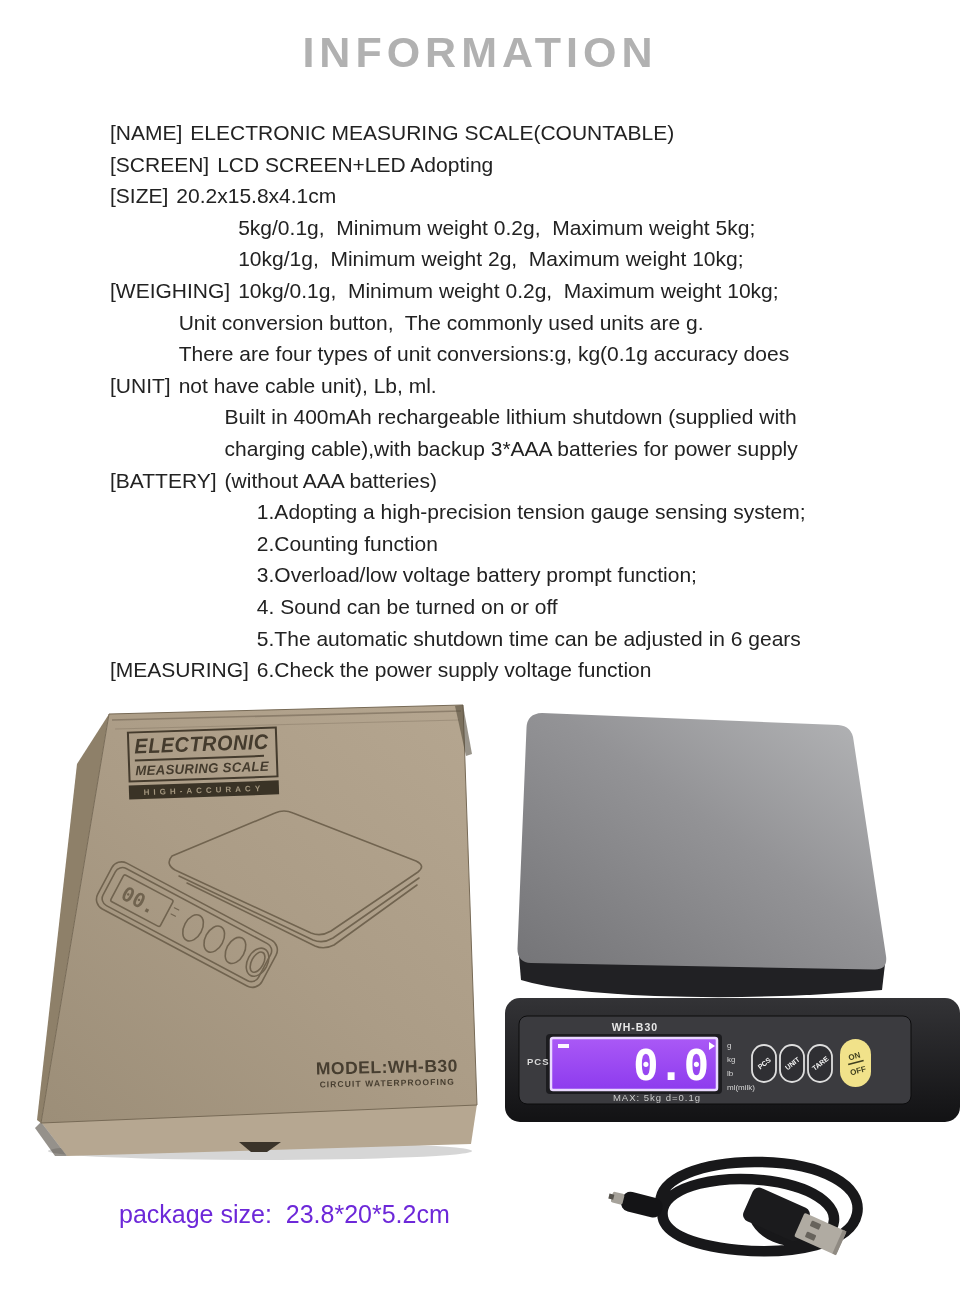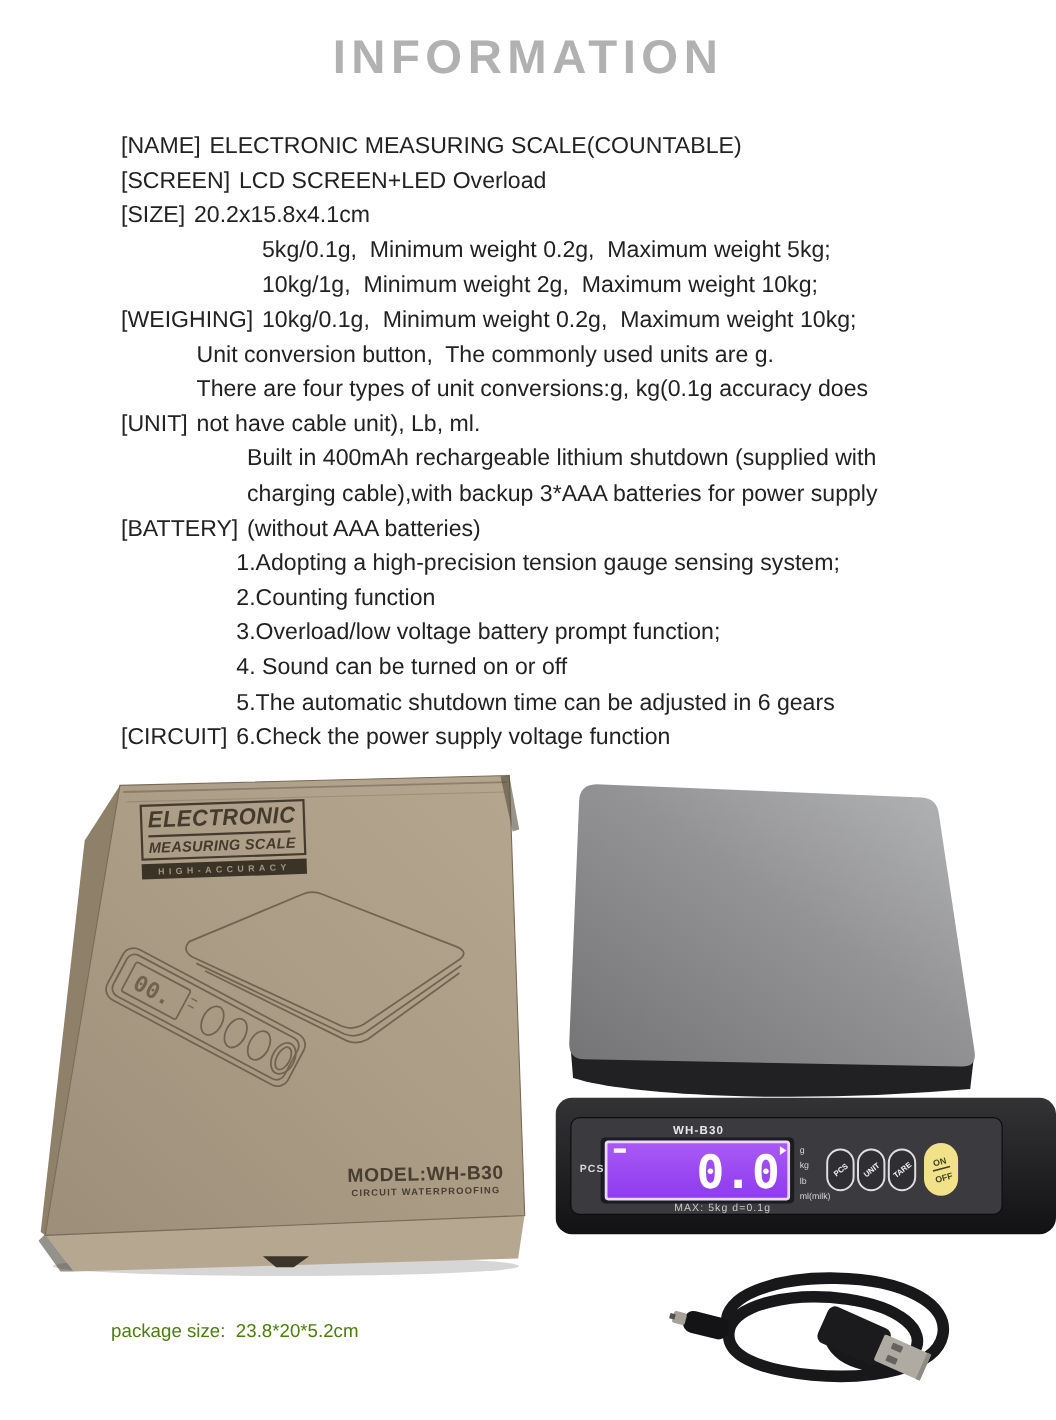--- a/index.html
+++ b/index.html
@@ -24,40 +24,40 @@
   .bl-badge{margin-top:3px;background:#3a3326;color:#a3967e;text-align:center;font-size:8px;
             font-weight:700;letter-spacing:4px;padding:3px 0 2px;white-space:nowrap;overflow:hidden;}
   .box-model{position:absolute;left:292px;top:1057px;width:190px;text-align:center;
              transform:rotate(-1.2deg);color:#473e30;}
   .bm1{font-size:17.5px;font-weight:800;letter-spacing:.5px;}
   .bm2{font-size:8.5px;font-weight:700;letter-spacing:1.1px;}
 
   .box-photo{position:absolute;left:25px;top:698px;}
   .scale-photo{position:absolute;left:505px;top:698px;}
   .usb-photo{position:absolute;left:595px;top:1148px;}
-  .package{position:absolute;left:101px;top:1200px;font-size:17px;color:#4d7c0f;white-space:pre;}
+  .package{position:absolute;left:119px;top:1200px;font-size:25px;color:#6d28d9;white-space:pre;}
 </style>
 </head>
 <body>
 
 <div class="page">
 
   <div class="title">INFORMATION</div>
 
   <div class="info">
     <div class="sec">
       <span class="label">[NAME]</span>
       <div class="lines">
           <div class="line">ELECTRONIC MEASURING SCALE(COUNTABLE)</div>
         </div>
     </div>
     <div class="sec">
       <span class="label">[SCREEN]</span>
       <div class="lines">
-          <div class="line">LCD SCREEN+LED Overload</div>
+          <div class="line">LCD SCREEN+LED Adopting</div>
         </div>
     </div>
     <div class="sec">
       <span class="label">[SIZE]</span>
       <div class="lines">
           <div class="line">20.2x15.8x4.1cm</div>
         </div>
     </div>
     <div class="sec">
       <span class="label">[WEIGHING]</span>
@@ -77,21 +77,21 @@
     </div>
     <div class="sec">
       <span class="label">[BATTERY]</span>
       <div class="lines">
         <div class="line">Built in 400mAh rechargeable lithium shutdown (supplied with</div>
         <div class="line">charging cable),with backup 3*AAA batteries for power supply</div>
         <div class="line">(without AAA batteries)</div>
       </div>
     </div>
     <div class="sec">
-      <span class="label">[CIRCUIT]</span>
+      <span class="label">[MEASURING]</span>
       <div class="lines">
         <div class="line">1.Adopting a high-precision tension gauge sensing system;</div>
         <div class="line">2.Counting function</div>
         <div class="line">3.Overload/low voltage battery prompt function;</div>
         <div class="line">4. Sound can be turned on or off</div>
         <div class="line">5.The automatic shutdown time can be adjusted in 6 gears</div>
         <div class="line">6.Check the power supply voltage function</div>
       </div>
     </div>
   </div>

